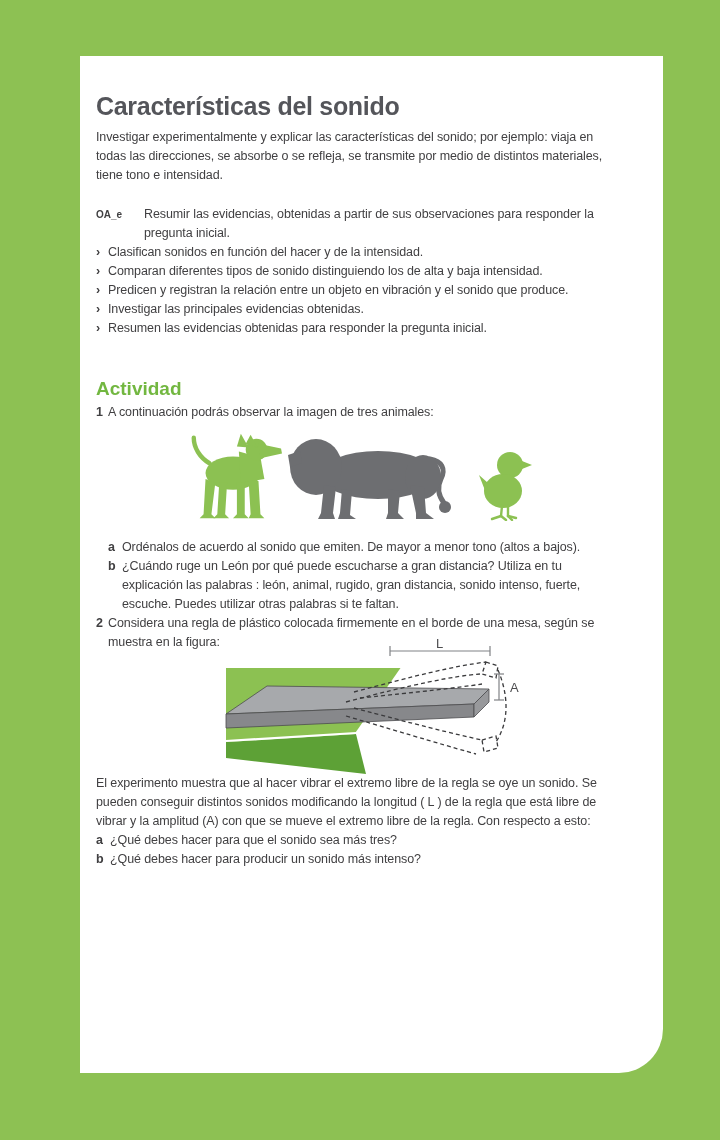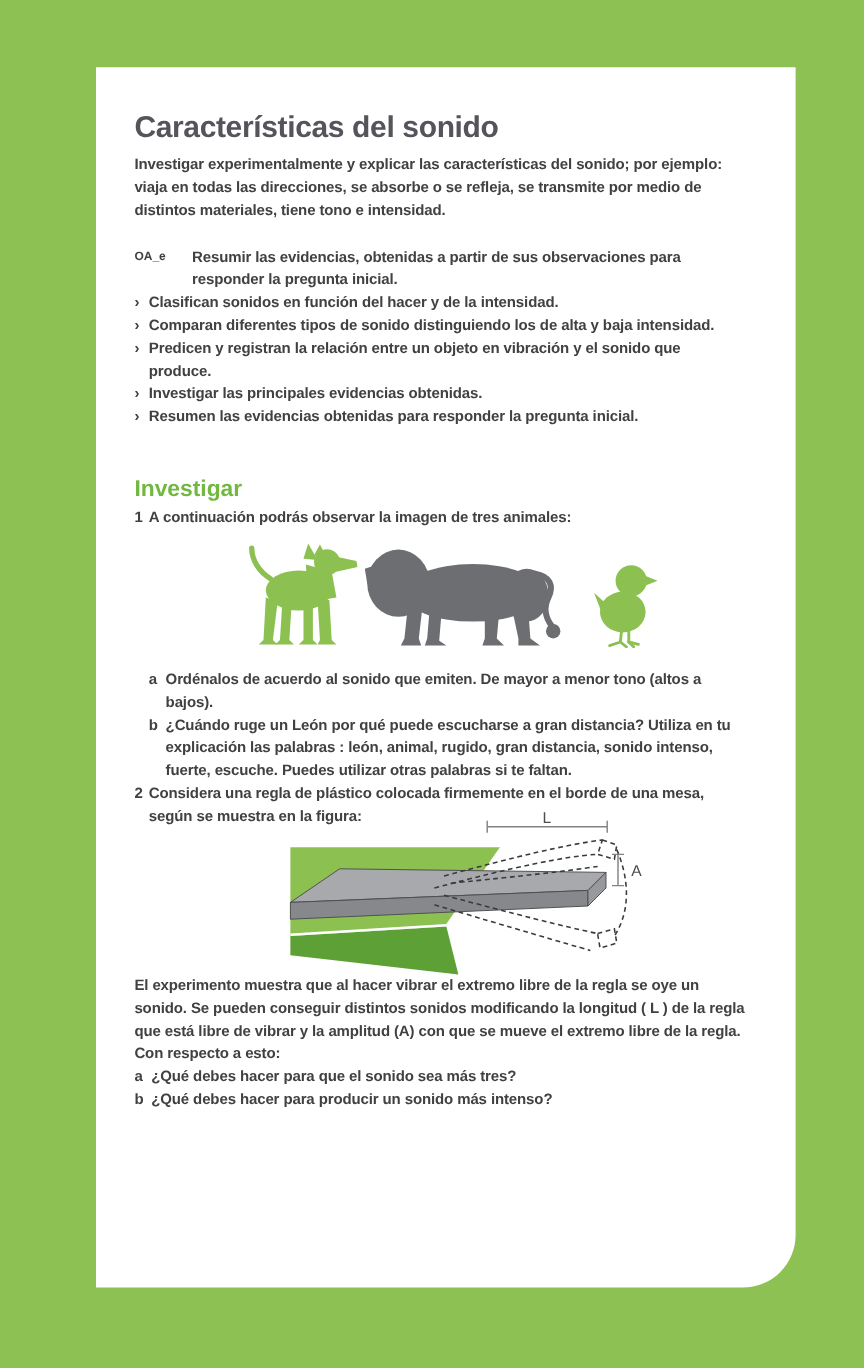--- a/index.html
+++ b/index.html
@@ -6,33 +6,33 @@
   body{
     width:720px;height:1140px;position:relative;
     background:#8dc153;
     font-family:"Liberation Sans", sans-serif;
     overflow:hidden;
   }
   .card{
     position:absolute;left:80px;top:56px;
     width:583px;height:1017px;box-sizing:border-box;
     background:#ffffff;border-radius:0 0 44px 0;
-    padding:36px 41px 0 32px;
+    padding:36px 41px 0 16px;
   }
   .title{
     font-size:25px;font-weight:bold;color:#54555a;
     margin:0 0 7px 0;letter-spacing:-0.3px;
   }
   .oa9{
     font-size:17px;font-weight:bold;color:#72b740;
     margin:0 0 6px 0;
   }
   .body-txt{
     font-size:12.5px;line-height:19px;color:#414042;
-    letter-spacing:-0.1px;margin:0;font-weight:bold;
+    letter-spacing:-0.1px;margin:0;
   }
   .oae-row{display:flex;margin-top:20px;}
   .oae-label{flex:0 0 48px;font-weight:bold;font-size:10px;line-height:19px;color:#414042;}
   .ind-heading{
     font-size:13px;font-weight:bold;color:#2f2f31;
     margin:23px 0 3px 0;letter-spacing:0.1px;
   }
   .ind-list{margin:0;padding:0;list-style:none;}
   .ind-item{display:flex;}
   .chev{flex:0 0 12px;font-size:12.5px;line-height:19px;color:#414042;font-weight:bold;}
@@ -85,21 +85,21 @@
     <li class="ind-item">
       <span class="chev">›</span>
       <span class="body-txt grow">Investigar las principales evidencias obtenidas.</span>
     </li>
     <li class="ind-item">
       <span class="chev">›</span>
       <span class="body-txt grow">Resumen las evidencias obtenidas para responder la pregunta inicial.</span>
     </li>
   </ul>
 
-  <h2 class="actividad">Investigar</h2>
+  <h2 class="actividad">Actividad</h2>
 
   <div class="num-row">
     <span class="num-col">1</span>
     <span class="body-txt grow">A continuación podrás observar la imagen de tres animales:</span>
   </div>
 
   <div class="animals">
 
     <svg class="gap1" width="100" height="90" viewBox="0 0 102 90">
       <g fill="#8cc152" stroke="none">

